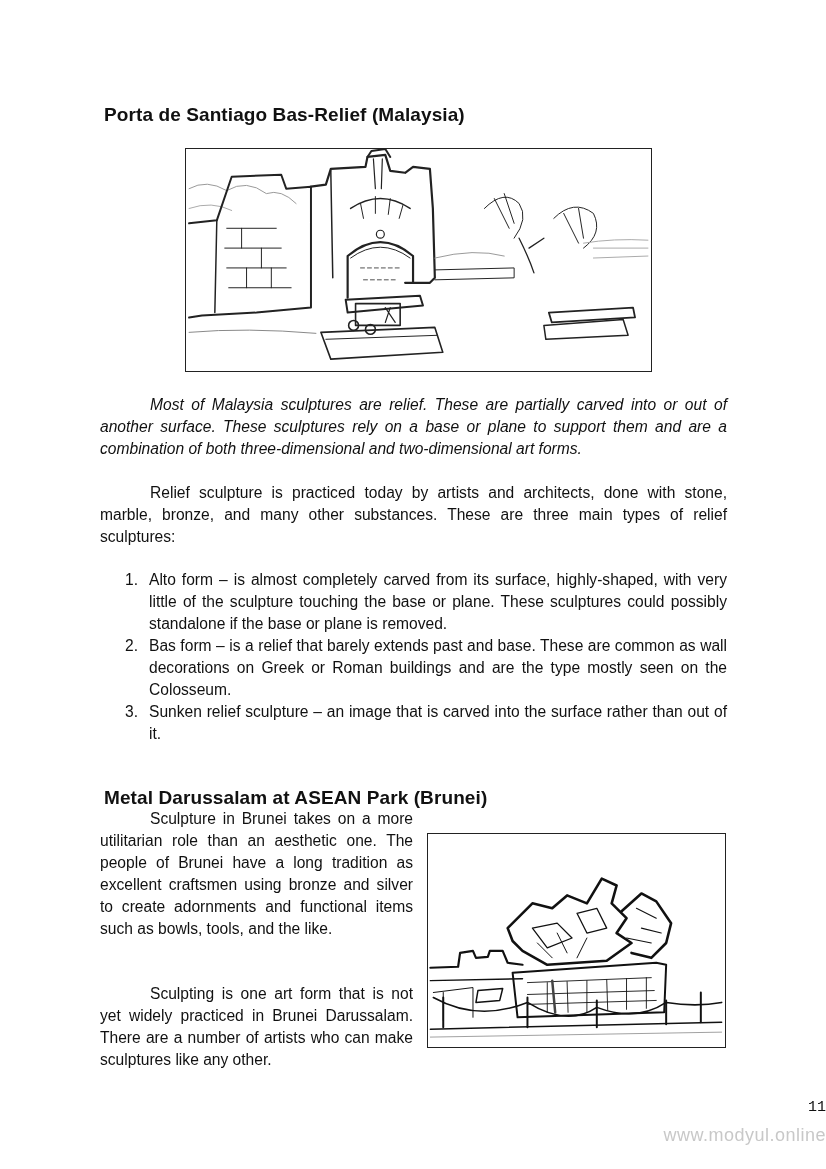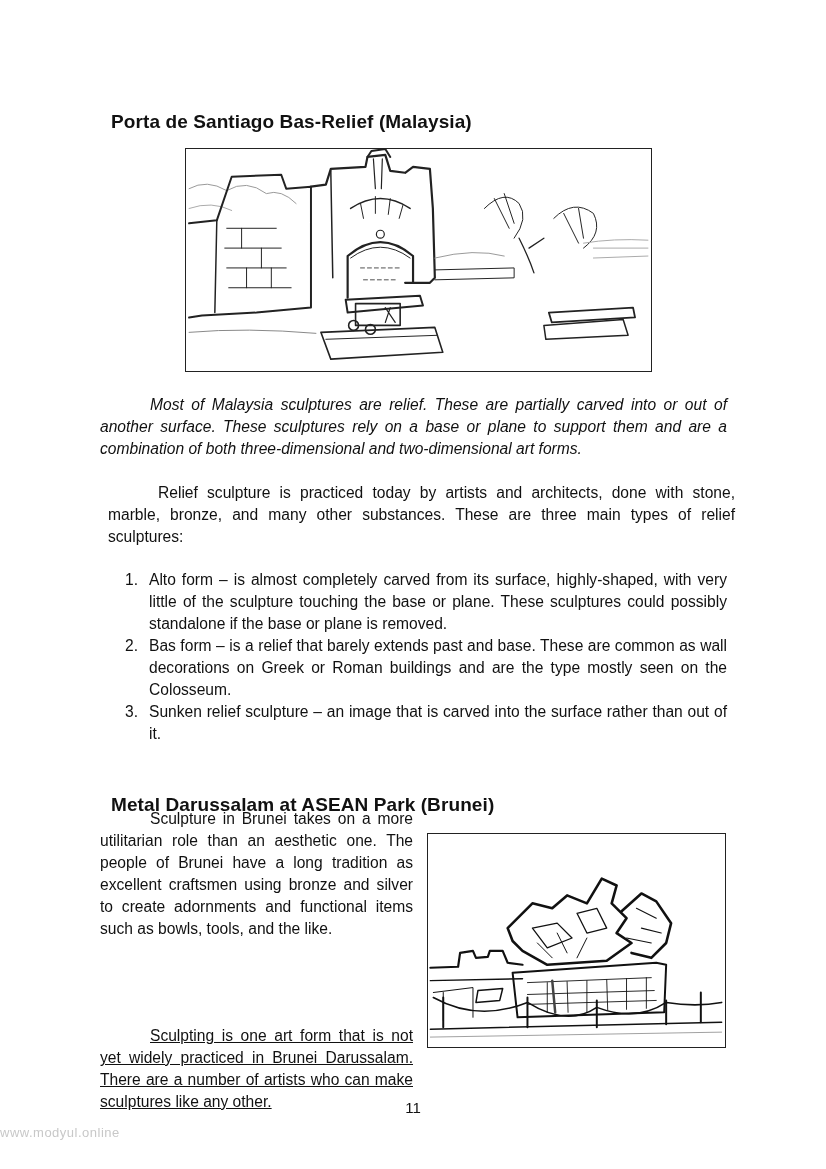--- a/index.html
+++ b/index.html
@@ -1,27 +1,27 @@
 <!DOCTYPE html>
 <html><head>
 <meta charset="utf-8">
 <style>
   html, body { margin: 0; padding: 0; background: #ffffff; }
   body { width: 826px; height: 1169px; position: relative; overflow: hidden;
          font-family: "Liberation Sans", sans-serif; color: #111; }
-  .h { position: absolute; left: 100px; font-weight: bold; font-size: 19px; letter-spacing: 0.1px; margin: 11px; }
+  .h { position: absolute; left: 100px; font-weight: bold; font-size: 19px; letter-spacing: 0.1px; margin: 4px; }
   .p { position: absolute; font-size: 15.6px; line-height: 22px; text-align: justify; margin: 0; }
   .indent { text-indent: 50px; }
   .fig { position: absolute; border: 1.5px solid #222; background: #fff; box-sizing: border-box; overflow: hidden; }
   .fig svg { width: 100%; height: 100%; display: block; }
   ol.list { position: absolute; left: 100px; width: 627px; margin: 0; padding: 0; list-style: none; font-size: 15.6px; line-height: 22px; }
   ol.list li { position: relative; padding-left: 49px; text-align: justify; }
   ol.list li .num { position: absolute; left: 25px; top: 0; }
-  .pageno { position: absolute; top: 1099px; left: 0; width: 826px; text-align: center; font-size: 15px; }
-  .watermark { position: absolute; top: 1125px; left: 0; width: 826px; text-align: left; font-size: 13px; color: #c8c8c8; letter-spacing: 0.5px; }
+  .pageno { position: absolute; top: 1099px; left: 0; width: 826px; text-align: right; font-size: 15px; font-family: Liberation Mono, monospace; }
+  .watermark { position: absolute; top: 1125px; left: 0; width: 826px; text-align: right; font-size: 18px; color: #c8c8c8; letter-spacing: 0.5px; }
 </style>
 </head>
 <body>
 
 <h2 class="h" style="top:100px;">Porta de Santiago Bas-Relief (Malaysia)</h2>
 
 <div class="fig" style="left:185px; top:148px; width:467px; height:224px;">
   <svg viewBox="0 0 467 224" fill="none" stroke="#222" stroke-linecap="round" stroke-linejoin="round">
 
     <path d="M2 40 Q20 30 40 42 Q60 30 80 45 Q95 40 110 55" stroke="#999" stroke-width="1"></path>
@@ -64,42 +64,42 @@
 
     <path d="M365 165 L450 160 L452 170 L368 175 Z" stroke-width="1.8"></path>
     <path d="M360 178 L440 172 L445 188 L362 192 Z" stroke-width="1.5"></path>
 
     <path d="M2 185 Q60 180 130 186" stroke="#888" stroke-width="1"></path>
   </svg>
 </div>
 
 <p class="p indent" style="left:100px; top:394px; width:627px;font-style:italic;">Most of Malaysia sculptures are relief. These are partially carved into or out of another surface. These sculptures rely on a base or plane to support them and are a combination of both three-dimensional and two-dimensional art forms.</p>
 
-<p class="p indent" style="left:108px; top:482px; width:627px;">Relief sculpture is practiced today by artists and architects, done with stone, marble, bronze, and many other substances. These are three main types of relief sculptures:</p>
+<p class="p indent" style="left:100px; top:482px; width:627px;">Relief sculpture is practiced today by artists and architects, done with stone, marble, bronze, and many other substances. These are three main types of relief sculptures:</p>
 
 <ol class="list" style="top:569px;">
   <li>
     <span class="num">1.</span>
     <span>Alto form – is almost completely carved from its surface, highly-shaped, with very little of the sculpture touching the base or plane. These sculptures could possibly standalone if the base or plane is removed.</span>
   </li>
   <li>
     <span class="num">2.</span>
     <span>Bas form – is a relief that barely extends past and base. These are common as wall decorations on Greek or Roman buildings and are the type mostly seen on the Colosseum.</span>
   </li>
   <li>
     <span class="num">3.</span>
     <span>Sunken relief sculpture – an image that is carved into the surface rather than out of it.</span>
   </li>
 </ol>
 
 <h2 class="h" style="top:783px;">Metal Darussalam at ASEAN Park (Brunei)</h2>
 
 <p class="p indent" style="left:100px; top:808px; width:313px;">Sculpture in Brunei takes on a more utilitarian role than an aesthetic one. The people of Brunei have a long tradition as excellent craftsmen using bronze and silver to create adornments and functional items such as bowls, tools, and the like.</p>
 
-<p class="p indent" style="left:100px; top:1025px; width:313px;text-decoration:underline;">Sculpting is one art form that is not yet widely practiced in Brunei Darussalam. There are a number of artists who can make sculptures like any other.</p>
+<p class="p indent" style="left:100px; top:983px; width:313px;">Sculpting is one art form that is not yet widely practiced in Brunei Darussalam. There are a number of artists who can make sculptures like any other.</p>
 
 <div class="fig" style="left:427px; top:833px; width:299px; height:215px;">
   <svg viewBox="0 0 299 215" fill="none" stroke="#111" stroke-linecap="round" stroke-linejoin="round">
 
     <path d="M80 95 L105 70 L125 75 L140 62 L160 70 L175 45 L190 52 L185 70 L200 85 L190 100 L205 110 L180 128 L120 132 L95 118 L85 108 Z" stroke-width="2.6"></path>
     <path d="M195 78 L215 60 L230 68 L245 90 L240 110 L225 125 L205 120" stroke-width="2.6"></path>
     <path d="M105 95 L130 90 L145 105 L120 115 Z M150 80 L170 75 L180 95 L160 100 Z" stroke-width="1.3"></path>
     <path d="M210 75 L230 85 M215 95 L235 100 M200 105 L225 110" stroke-width="1.1"></path>
     <path d="M130 100 L140 120 M160 105 L150 125 M110 110 L125 125" stroke-width="1"></path>
 

